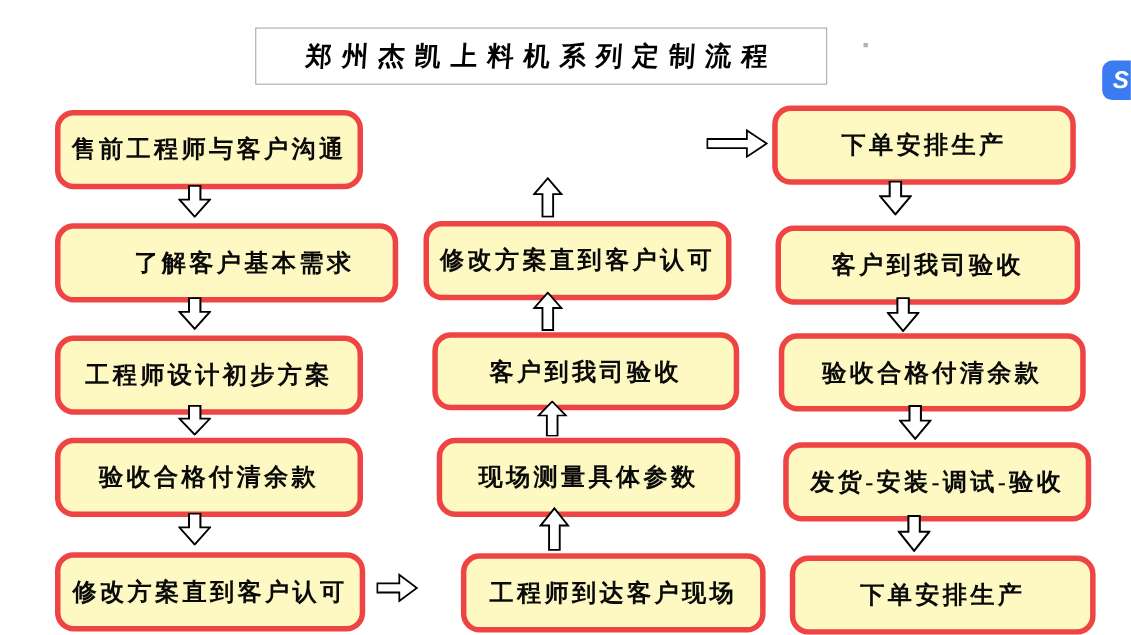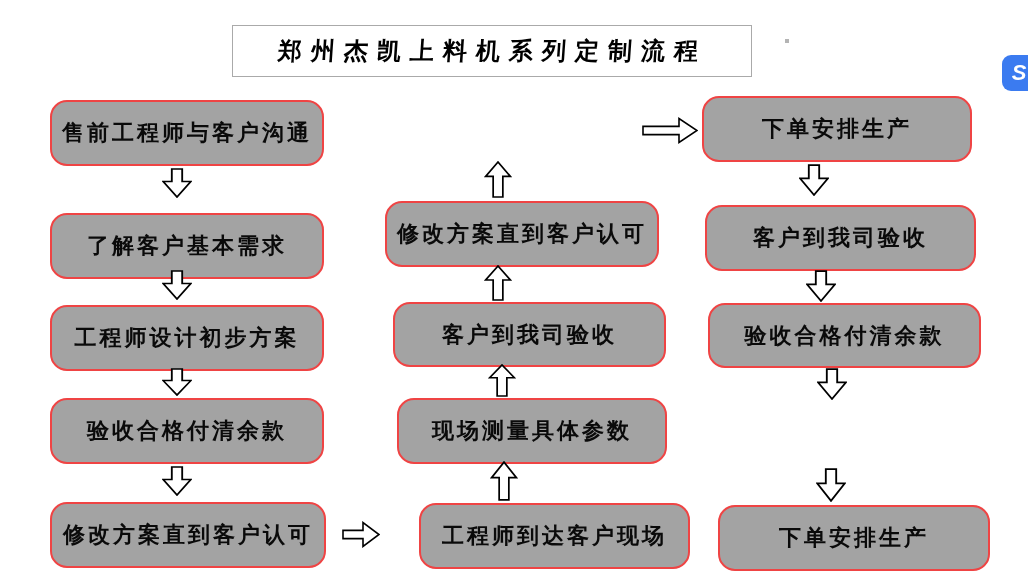--- a/index.html
+++ b/index.html
@@ -11,21 +11,21 @@
   .title-box{
     position:absolute;left:232px;top:25px;width:518px;height:50px;
     border:1px solid #aaaaaa;background:#ffffff;
     display:flex;align-items:center;justify-content:center;
   }
   .title-text{
     font-weight:bold;font-size:24px;letter-spacing:9px;color:#000;
     white-space:nowrap;transform:skewX(-4deg);
   }
   .box{
-    position:absolute;border:2px solid #ef4444;border-radius:17px;background:#a3a3a3;
+    position:absolute;border:5px solid #ef4444;border-radius:17px;background:#fef9c3;
     display:flex;align-items:center;justify-content:center;
     font-weight:bold;font-size:22px;letter-spacing:3px;color:#0a0a0a;white-space:nowrap;
   }
   .arrow{position:absolute;line-height:0;}
   .arrow svg{display:block;width:100%;height:100%;}
   .arrow path{fill:#ffffff;stroke:#000000;stroke-width:1.6;stroke-linejoin:miter;}
   .stray-dot{
     position:absolute;left:785px;top:39px;width:4px;height:4px;background:#b4b4b4;
   }
   .side-icon{
@@ -41,33 +41,34 @@
 </head>
 <body>
 
 <div class="stage">
 
   <div class="title-box">
     <span class="title-text">郑州杰凯上料机系列定制流程</span>
   </div>
 
   <div class="box" style="left:50px;top:100px;width:270px;height:62px;">售前工程师与客户沟通</div>
-  <div class="box" style="left:50px;top:213px;width:270px;height:62px;">了解客户基本需求</div>
+  <div class="box" style="left:50px;top:203px;width:270px;height:62px;padding-left:32px;">了解客户基本需求</div>
   <div class="box" style="left:50px;top:305px;width:270px;height:62px;text-align:center;">工程师设计初步方案</div>
   <div class="box" style="left:50px;top:398px;width:270px;height:62px;">验收合格付清余款</div>
   <div class="box" style="left:50px;top:502px;width:272px;height:62px;">修改方案直到客户认可</div>
 
   <div class="box" style="left:385px;top:201px;width:270px;height:62px;">修改方案直到客户认可</div>
   <div class="box" style="left:393px;top:302px;width:269px;height:61px;">客户到我司验收</div>
   <div class="box" style="left:397px;top:398px;width:266px;height:62px;">现场测量具体参数</div>
   <div class="box" style="left:419px;top:503px;width:267px;height:62px;">工程师到达客户现场</div>
 
   <div class="box" style="left:702px;top:96px;width:266px;height:62px;">下单安排生产</div>
   <div class="box" style="left:705px;top:205px;width:267px;height:62px;">客户到我司验收</div>
   <div class="box" style="left:708px;top:303px;width:269px;height:61px;">验收合格付清余款</div>
+  <div class="box" style="left:712px;top:402px;width:270px;height:62px;">发货-安装-调试-验收</div>
   <div class="box" style="left:718px;top:505px;width:268px;height:62px;">下单安排生产</div>
 
   <div class="arrow" style="left:162px;top:168px;width:30px;height:30px;">
     <svg viewBox="0 0 26 30" preserveAspectRatio="none">
         <path d="M8.5 1 H17.5 V13.5 H25 L13 29 L1 13.5 H8.5 Z"></path>
       </svg>
   </div>
   <div class="arrow" style="left:162px;top:270px;width:30px;height:30px;">
     <svg viewBox="0 0 26 30" preserveAspectRatio="none">
         <path d="M8.5 1 H17.5 V13.5 H25 L13 29 L1 13.5 H8.5 Z"></path>

